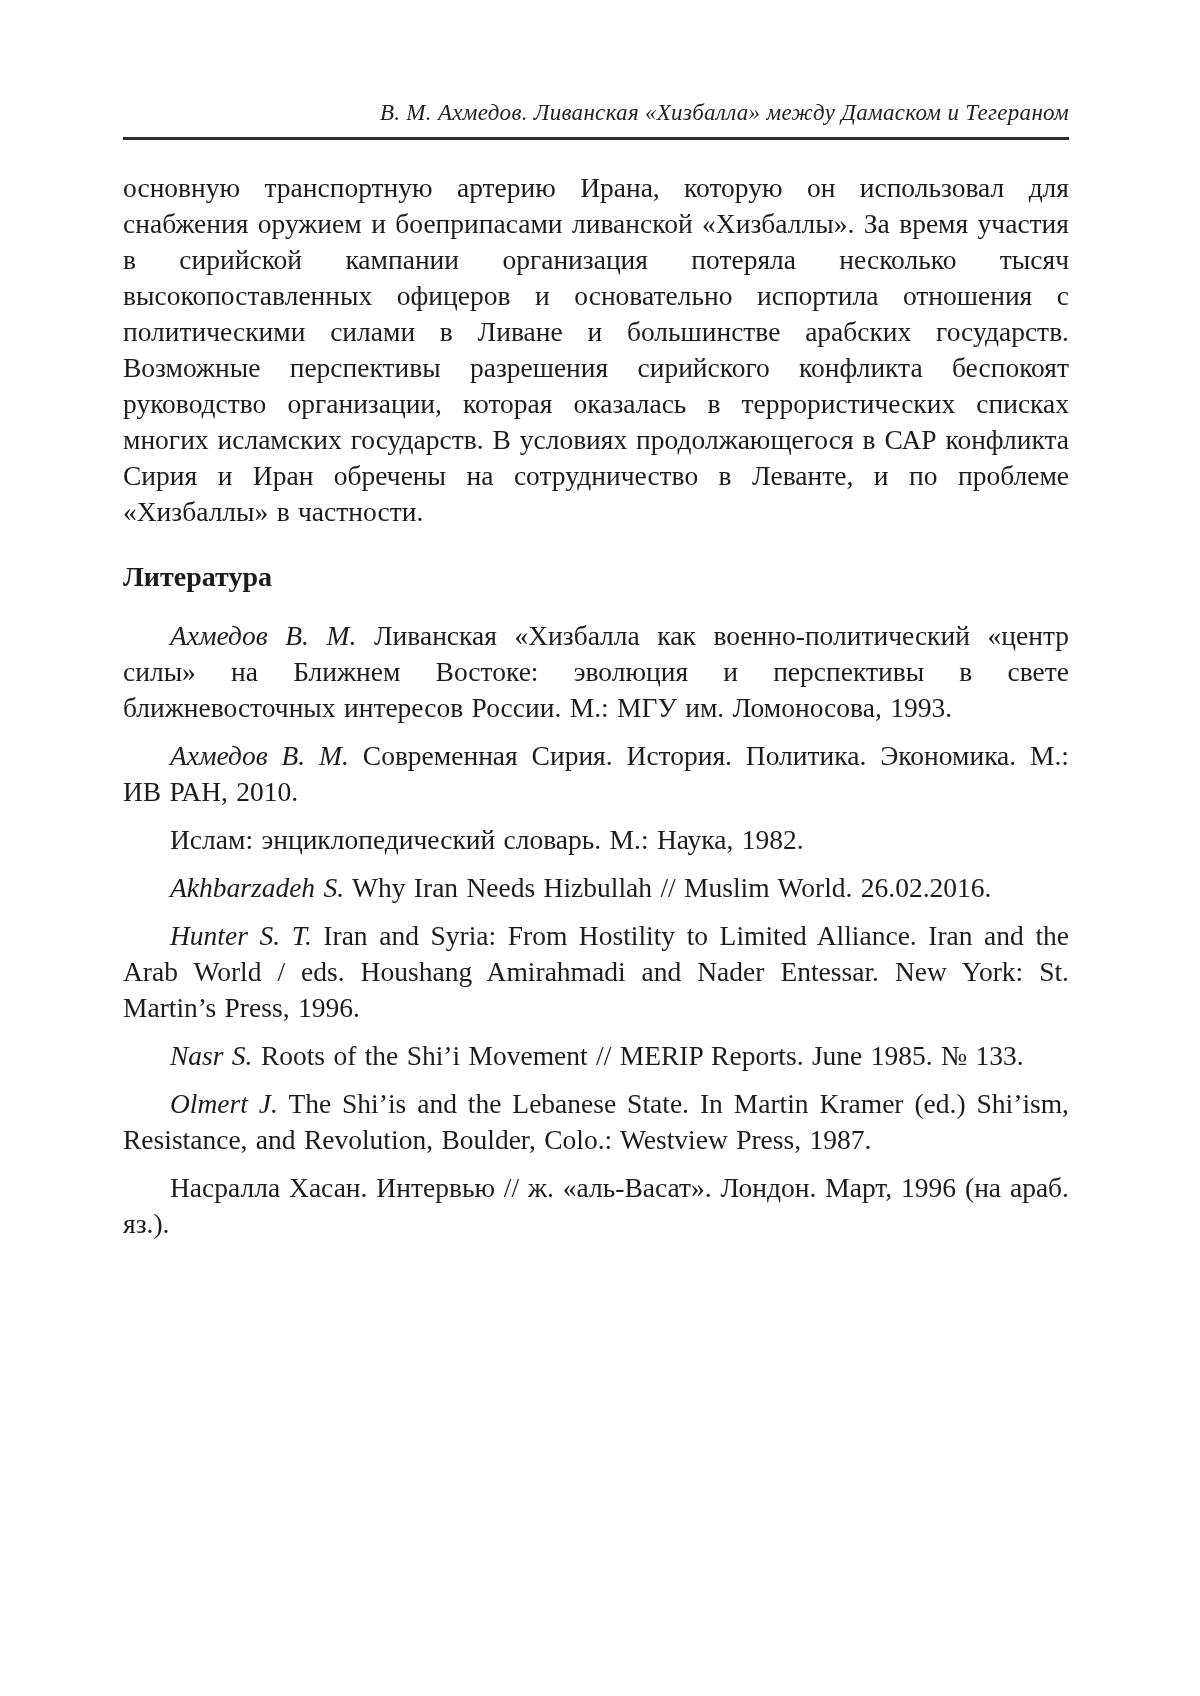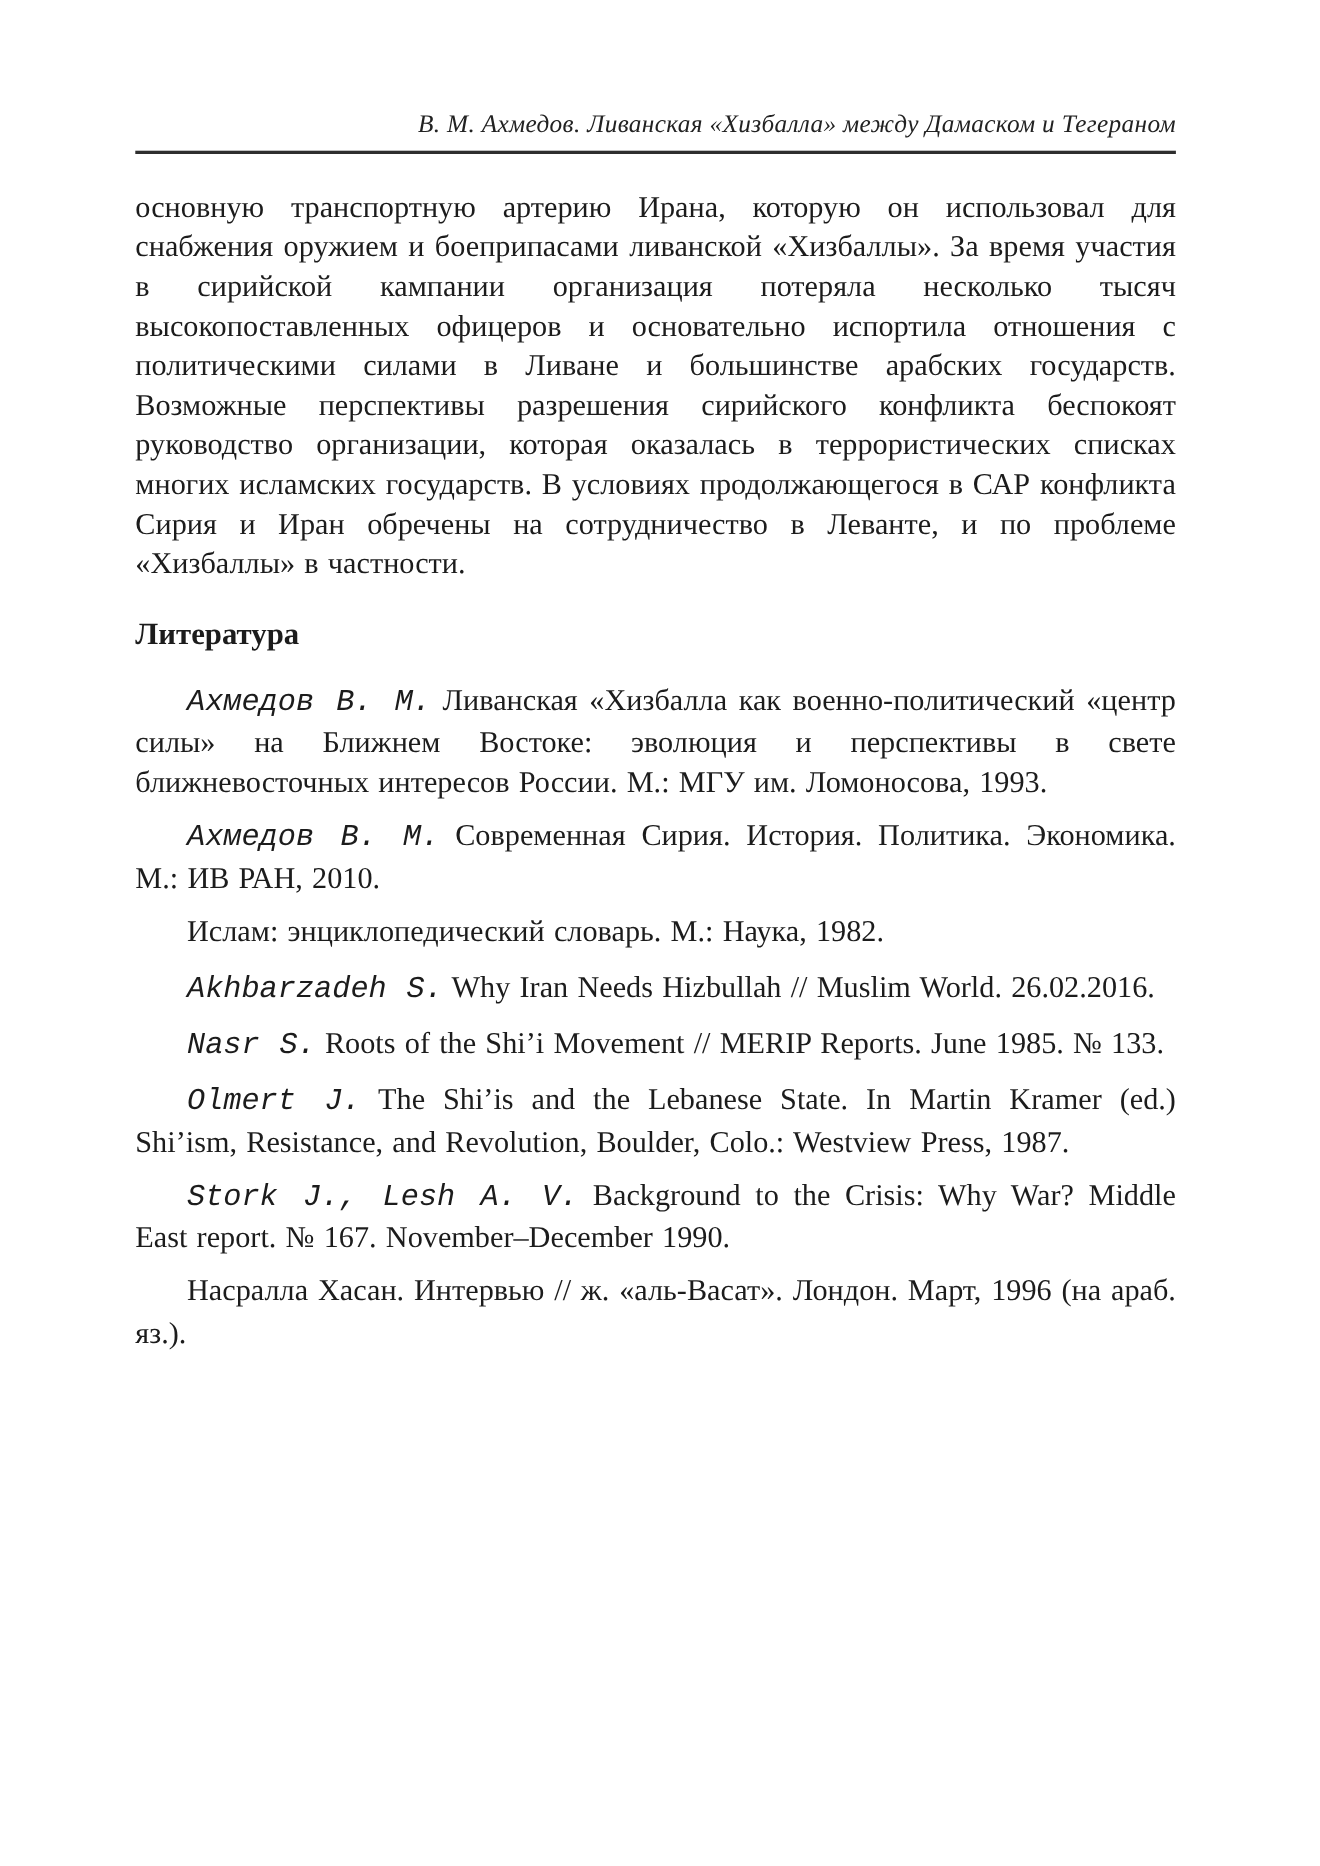--- a/index.html
+++ b/index.html
@@ -53,21 +53,20 @@
   .reference {
     margin: 12px 0 0 0;
     font-size: 27.5px;
     line-height: 36px;
     text-align: justify;
     text-indent: 47px;
     word-spacing: 1.5px;
   }
   .ref-authors {
     font-style: italic;
-    font-family: Liberation Mono, monospace;
   }
 </style>
 </head>
 <body>
 
 <div class="page">
   <div class="content">
 
     <div class="running-header">В. М. Ахмедов. Ливанская «Хизбалла» между Дамаском и Тегераном</div>
 
@@ -86,31 +85,31 @@
     </p>
 
     <p class="reference">
       <span class="ref-authors"></span><span>Ислам: энциклопедический словарь. М.: Наука, 1982.</span>
     </p>
 
     <p class="reference">
       <span class="ref-authors">Akhbarzadeh S.</span><span> Why Iran Needs Hizbullah // Muslim World. 26.02.2016.</span>
     </p>
 
+    <p class="reference">
+      <span class="ref-authors">Hunter S. T.</span><span> Iran and Syria: From Hostility to Limited Alliance. Iran and the Arab World / eds. Houshang Amirahmadi and Nader Entessar. New York: St. Martin’s Press, 1996.</span>
+    </p>
 
     <p class="reference">
       <span class="ref-authors">Nasr S.</span><span> Roots of the Shi’i Movement // MERIP Reports. June 1985. № 133.</span>
     </p>
 
     <p class="reference">
       <span class="ref-authors">Olmert J.</span><span> The Shi’is and the Lebanese State. In Martin Kramer (ed.) Shi’ism, Resistance, and Revolution, Boulder, Colo.: Westview Press, 1987.</span>
     </p>
 
-    <p class="reference">
-      <span class="ref-authors">Stork J., Lesh A. V.</span><span> Background to the Crisis: Why War? Middle East report. № 167. November–December 1990.</span>
-    </p>
 
     <p class="reference">
       <span class="ref-authors"></span><span>Насралла Хасан. Интервью // ж. «аль-Васат». Лондон. Март, 1996 (на араб. яз.).</span>
     </p>
 
   </div>
 </div>
 
 </body></html>

